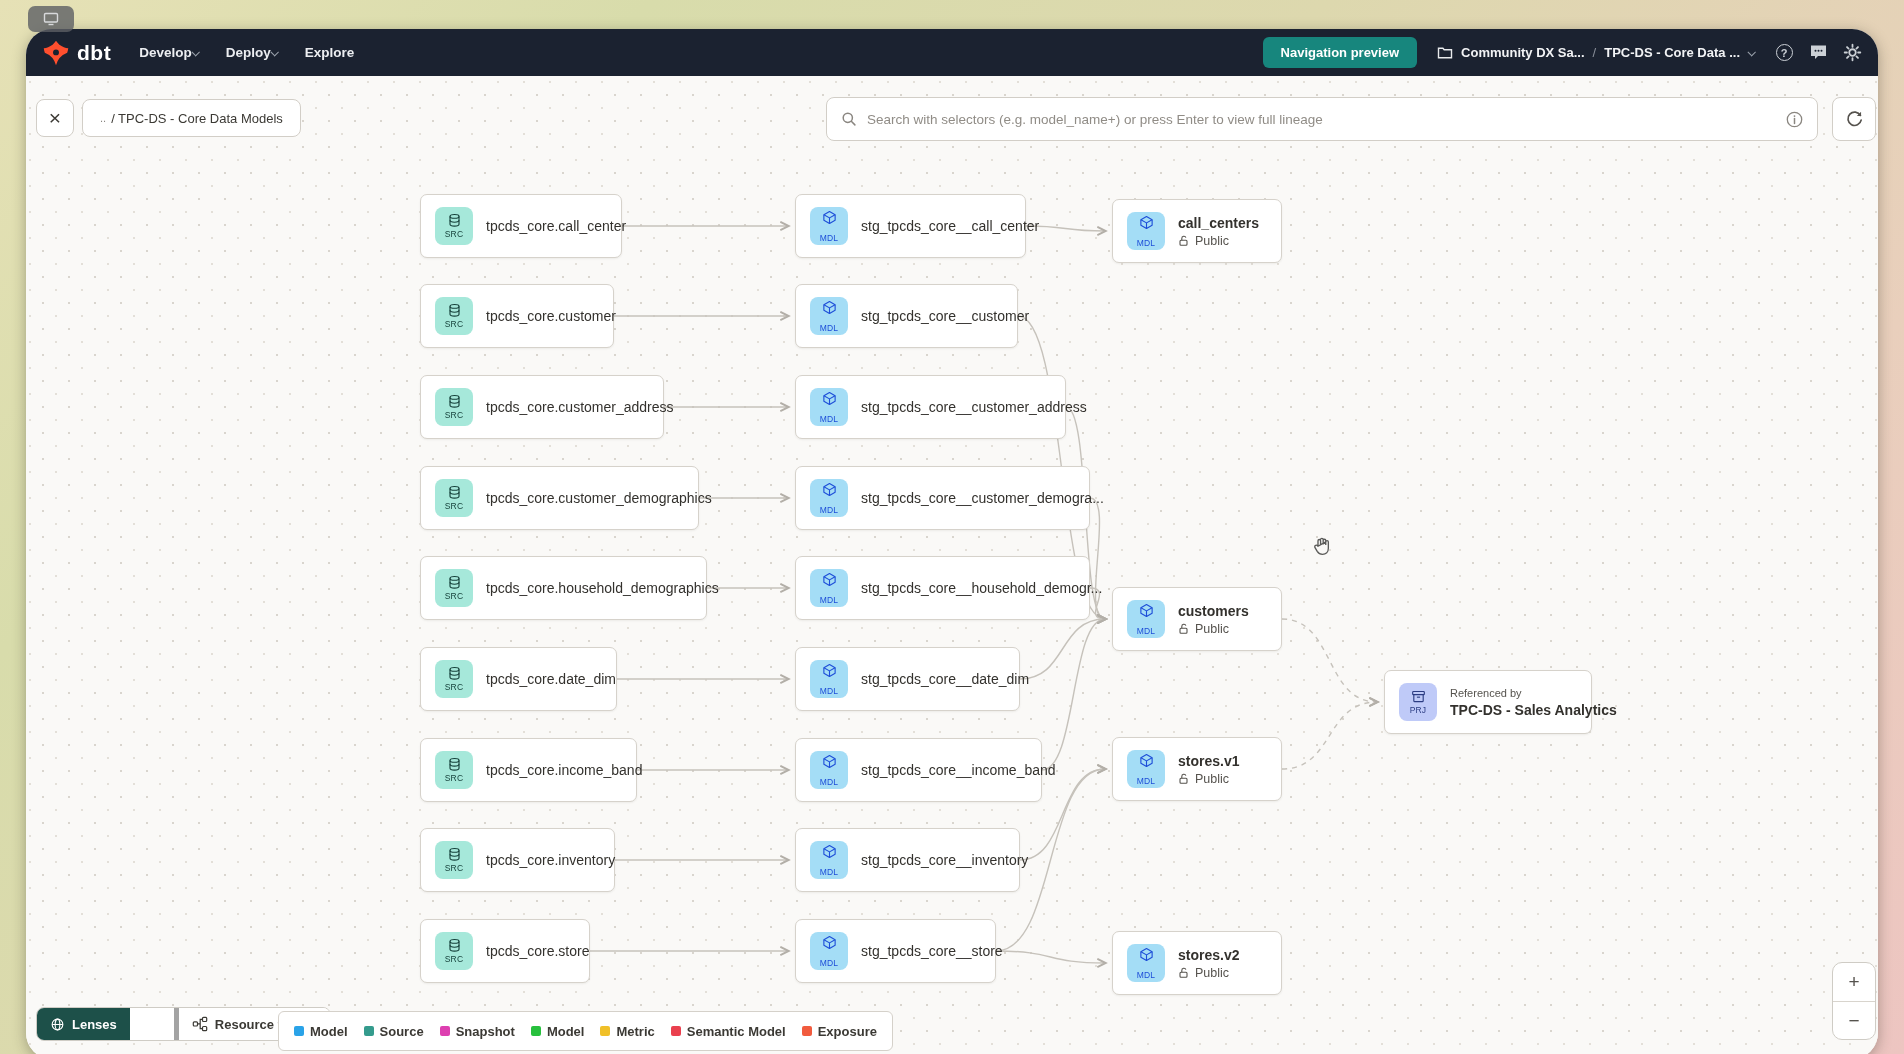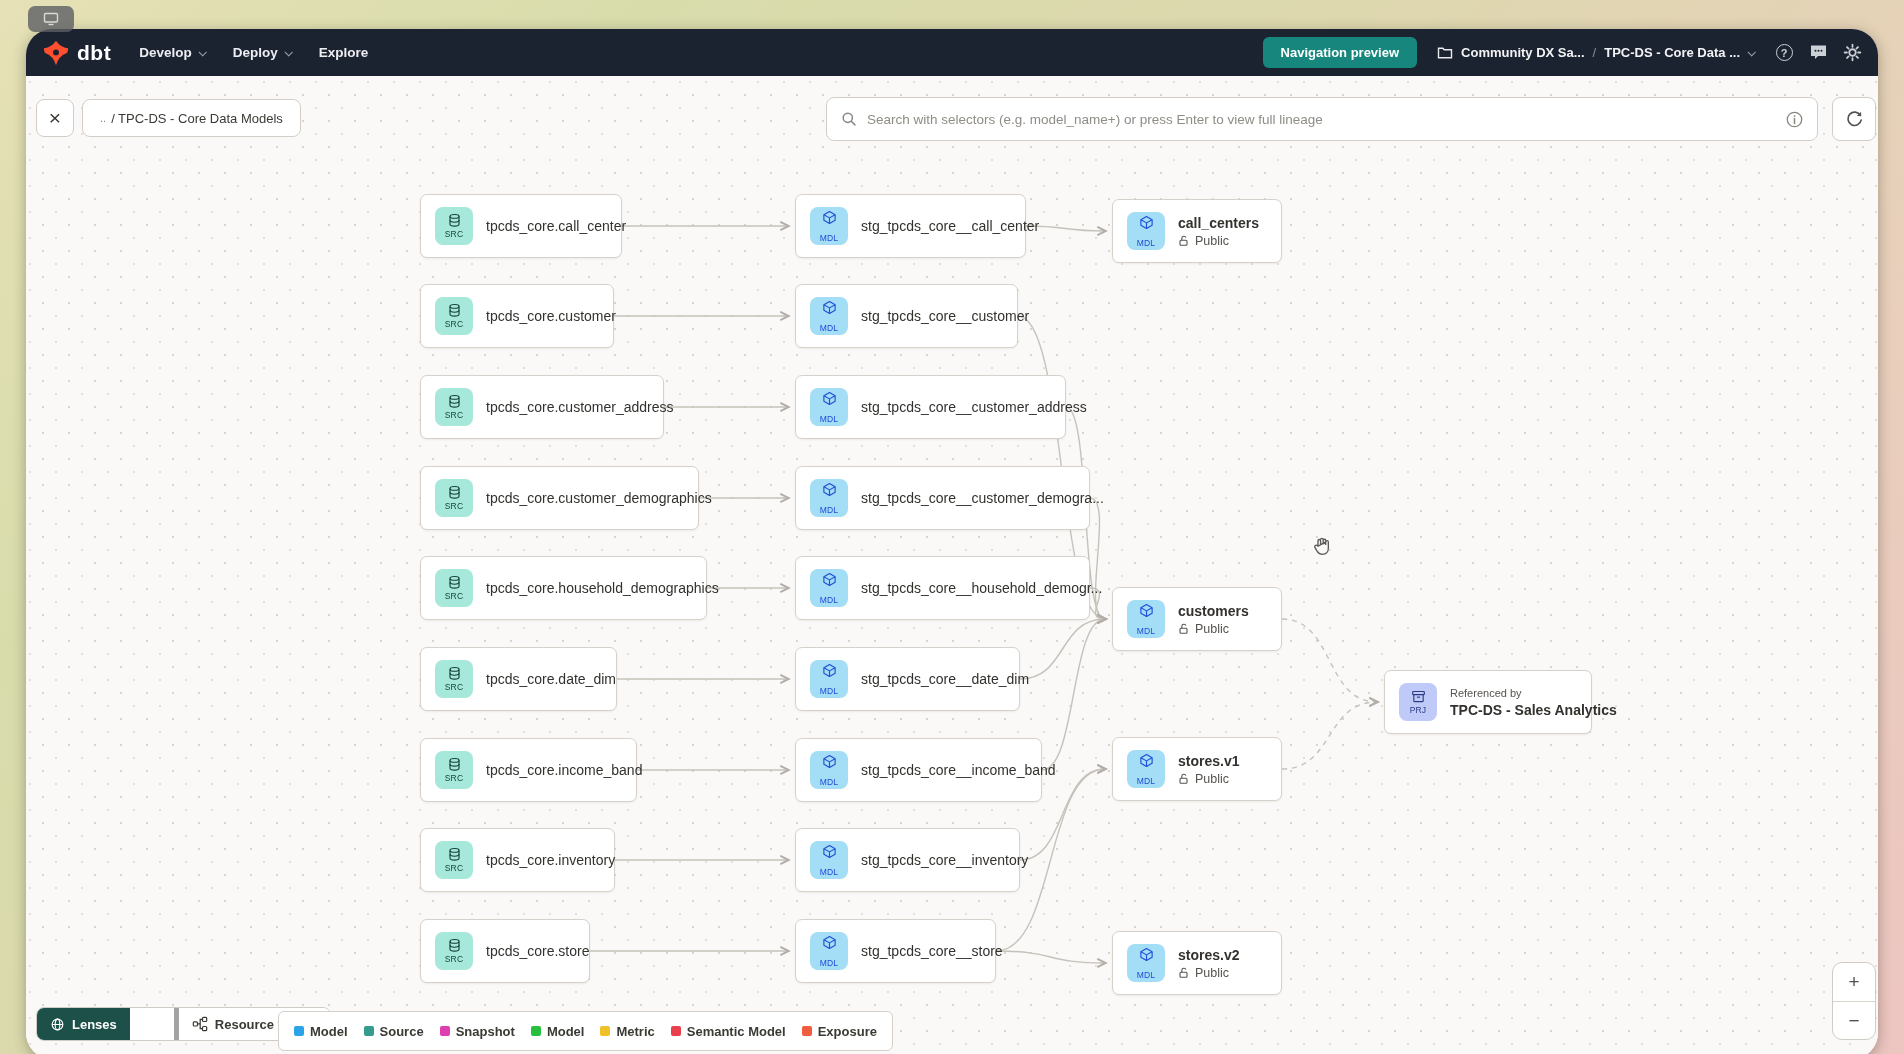--- a/index.html
+++ b/index.html
@@ -7,21 +7,21 @@
     font-family:"Liberation Sans", sans-serif; }
   body { background:linear-gradient(135deg,#e6e1b6 0%,#d8dcab 22%,#ddd8ae 45%,#e9cfbc 75%,#edc5c1 100%); position:relative; }
 
   .app { position:absolute; left:26px; top:10px; width:1852px; height:1030px;
     border-radius:26px; overflow:hidden; background:#faf9f7; box-shadow:0 3px 14px rgba(40,40,30,.35);margin-top:19px; }
 
   
   .navbar { height:47px; background:#1b2230; display:flex; align-items:center; padding:0 16px; gap:28px; position:relative; z-index:30; }
   .brand { display:flex; align-items:center; gap:7px; }
   .brand-text { color:#fff; font-weight:700; font-size:21px; letter-spacing:.5px; }
-  .nav-link { color:#eceef1; font-weight:700; font-size:13.5px; display:flex; align-items:center; gap:7px; cursor:pointer; }
+  .nav-link { color:#eceef1; font-weight:700; font-size:13.5px; display:flex; align-items:center; cursor:pointer; }
   .chev { width:6px; height:6px; border-right:1.6px solid currentColor; border-bottom:1.6px solid currentColor; transform:rotate(45deg) translateY(-1px); display:inline-block; color:#9aa1ab; }
   .nav-right { margin-left:auto; display:flex; align-items:center; gap:20px; }
   .preview-btn { background:#17867d; color:#fff; font-weight:700; font-size:13px; padding:8px 18px; border-radius:6px; border:none; cursor:pointer; }
   .nav-crumb { display:flex; align-items:center; gap:8px; color:#f2f3f5; font-size:13px; }
   .nav-crumb .proj { font-weight:700; }
   .nav-crumb .sep { color:#8a909a; }
   .nav-crumb .env { font-weight:600; }
   .nav-icons { display:flex; align-items:center; gap:14px; }
   .nav-icon { width:20px; height:20px; display:flex; align-items:center; justify-content:center; color:#ccd1d6; cursor:pointer; }
   .help-circle { width:17px; height:17px; border:1.6px solid #ccd1d6; border-radius:50%; font-size:11px; font-weight:700; display:flex; align-items:center; justify-content:center; }

